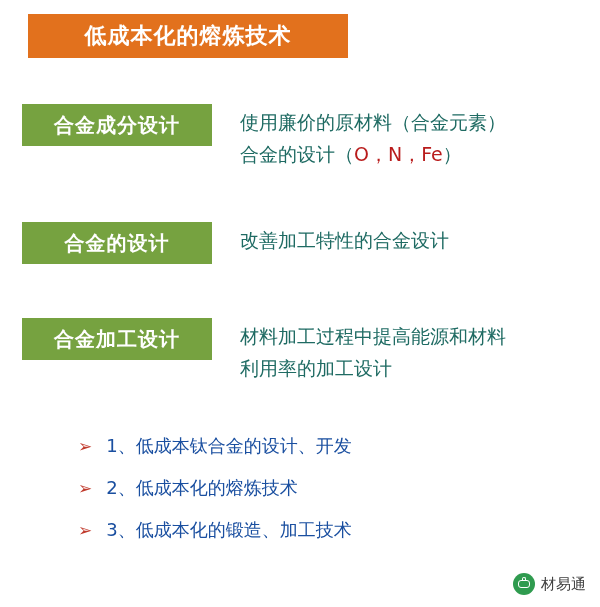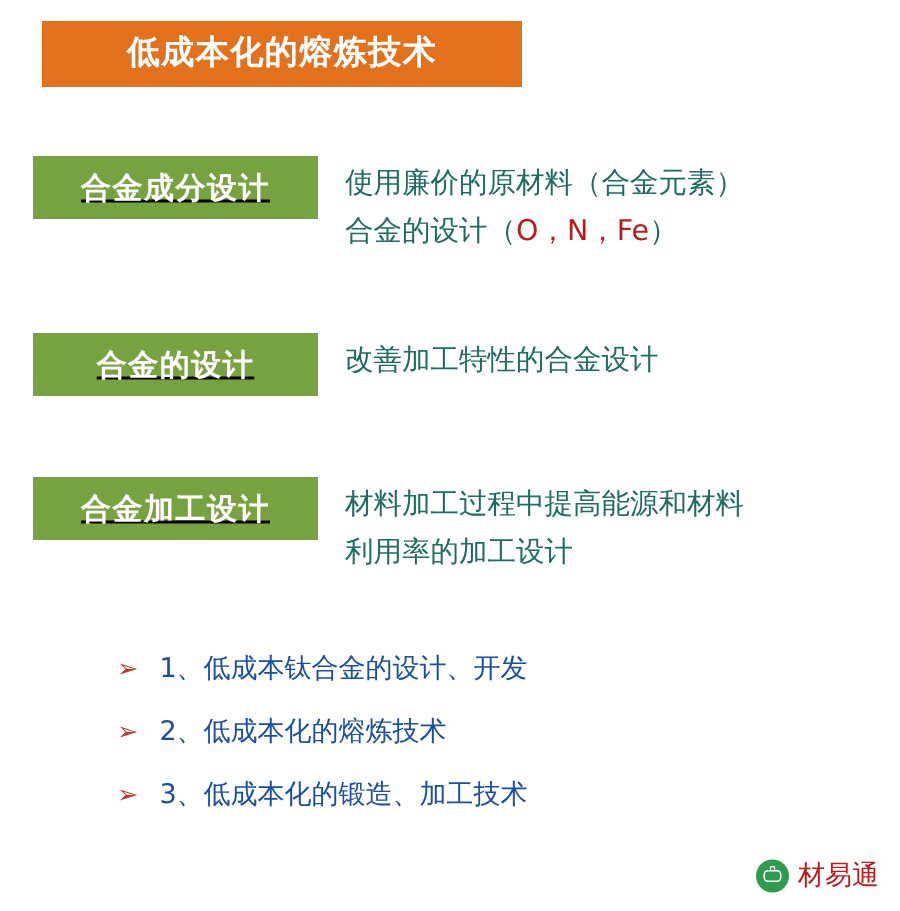--- a/index.html
+++ b/index.html
@@ -54,32 +54,31 @@
 
   .label-chip {
     width: 190px;
     height: 42px;
     background: #76a240;
     display: flex;
     align-items: center;
     justify-content: center;
     flex: 0 0 auto;
     box-sizing: border-box;
-    text-decoration: underline;
   }
   .label-chip .chip-text {
     color: #ffffff;
     font-size: 20px;
     font-weight: bold;
     letter-spacing: 1px;
     line-height: 1;
   }
 
   .row-body {
-    margin-left: 18px;
+    margin-left: 28px;
     max-width: 360px;
     padding-top: 2px;
   }
   .row-body .line {
     color: #1f6b63;
     font-size: 19px;
     line-height: 32px;
     white-space: nowrap;
   }
   .row-body .line .hl {
@@ -146,22 +145,22 @@
     left: 9px;
     top: 4px;
     width: 4px;
     height: 4px;
     border: 1.6px solid #ffffff;
     border-bottom: none;
     border-radius: 2px 2px 0 0;
     box-sizing: border-box;
   }
   .watermark .wm-text {
-    color: #b91c1c;
-    font-size: 18px;
+    color: #404040;
+    font-size: 15px;
     line-height: 1;
   }
 </style>
 </head>
 <body>
 
 <div class="slide">
 
   <div class="title-banner">
     <span class="title-text">低成本化的熔炼技术</span>

